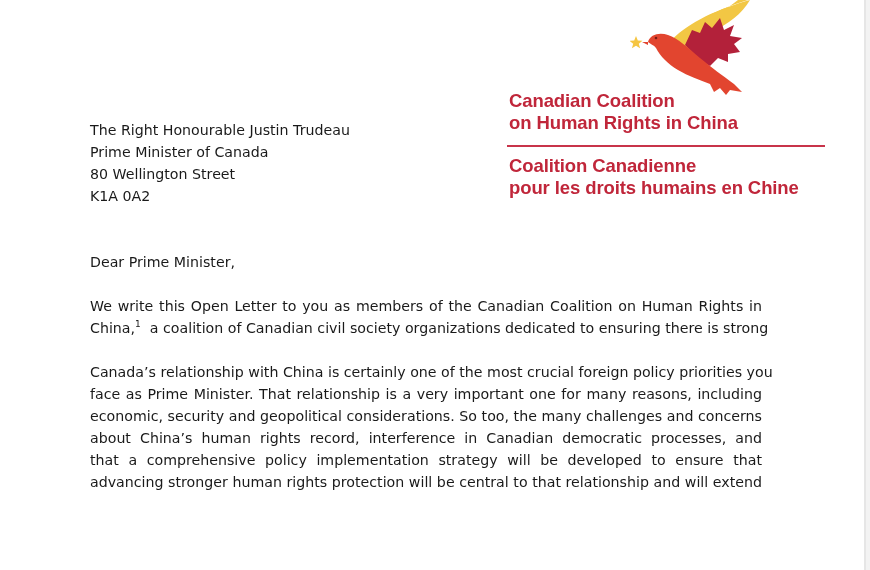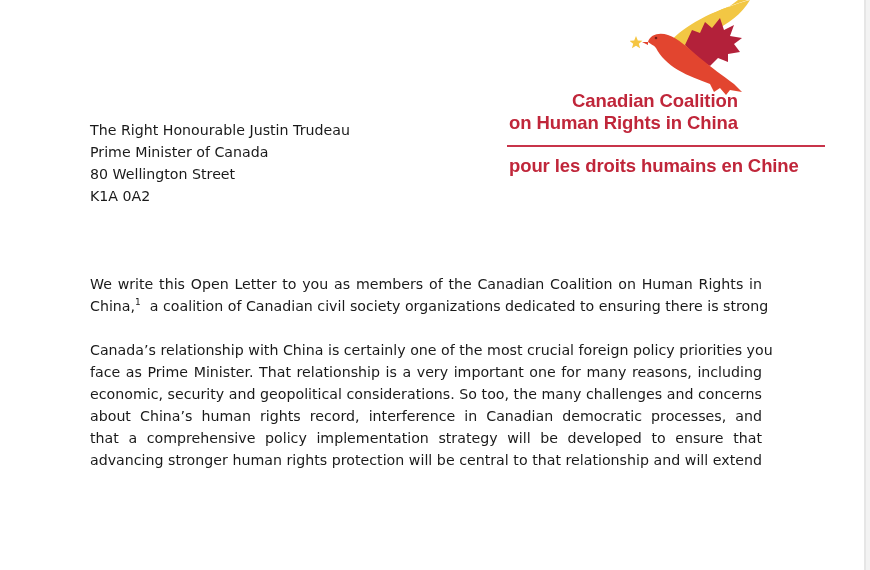--- a/index.html
+++ b/index.html
@@ -15,21 +15,21 @@
       background: #f3f3f3; border-left: 2px solid #e6e6e6;
     }
 
     .logo {
       position: absolute; left: 505px; top: 0; width: 330px; height: 200px;
     }
     .logo svg.bird { position: absolute; left: 125px; top: 0; width: 140px; height: 95px; }
     .org-en, .org-fr {
       position: absolute; left: 4px;
       font-family: "Liberation Sans", sans-serif; font-weight: bold;
-      color: #c0263a; font-size: 18.5px; line-height: 22px; letter-spacing: -0.1px; text-align: right;
+      color: #c0263a; font-size: 18.5px; line-height: 22px; letter-spacing: -0.1px;
     }
     .org-en { top: 90px; }
     .org-fr { top: 155px; }
     .org-rule {
       position: absolute; left: 2px; top: 145px; width: 318px; height: 2px;
       background: #c8344a;
     }
 
     .letter {
       position: absolute; left: 90px; top: 119px; width: 672px;
@@ -64,33 +64,35 @@
 
       <path d="M6 36 L7.8 40.5 L12.5 40.8 L8.8 43.7 L10.1 48.3 L6 45.7 L1.9 48.3 L3.2 43.7 L-0.5 40.8 L4.2 40.5 Z" fill="#f5c542"></path>
     </svg>
 
     <div class="org-en">
       <span class="line" style="display:block">Canadian Coalition</span>
       <span class="line" style="display:block">on Human Rights in China</span>
     </div>
     <div class="org-rule"></div>
     <div class="org-fr">
+      <span class="line" style="display:block">Coalition Canadienne</span>
       <span class="line" style="display:block">pour les droits humains en Chine</span>
     </div>
   </div>
 
   <div class="letter">
     <div class="recipient">
       <span class="line">The Right Honourable Justin Trudeau</span>
       <span class="line">Prime Minister of Canada</span>
       <span class="line">80 Wellington Street</span>
       <span class="line">K1A 0A2</span>
     </div>
     <div class="gap"></div>
     <div class="gap"></div>
+    <span class="line">Dear Prime Minister,</span>
     <div class="gap"></div>
 
     <div class="para">
       <span class="jline">We write this Open Letter to you as members of the Canadian Coalition on Human Rights in</span>
       <span class="jline"><span>China,</span><sup>1</sup>&nbsp;&nbsp;<span>a coalition of Canadian civil society organizations dedicated to ensuring there is strong</span></span>
     </div>
     <div class="gap"></div>
 
     <div class="para">
       <span class="jline">Canada’s relationship with China is certainly one of the most crucial foreign policy priorities you</span>

